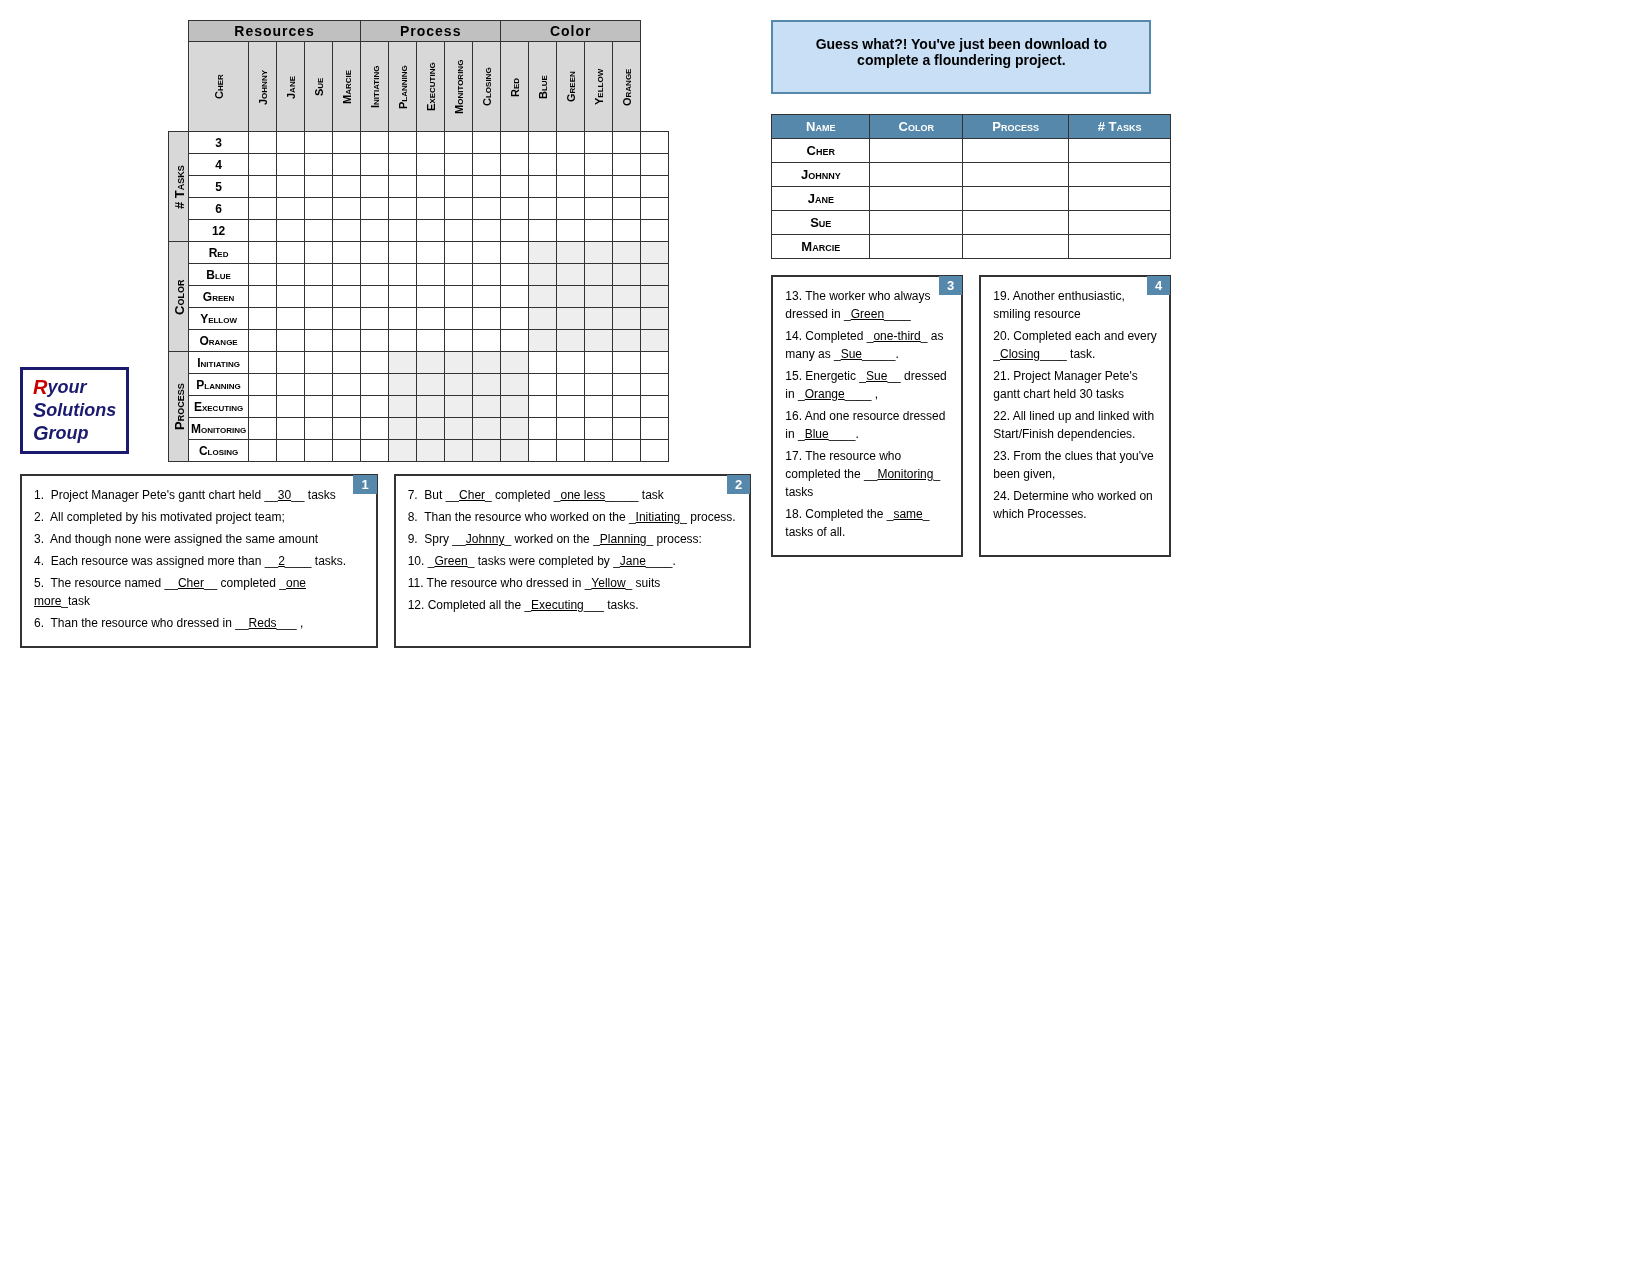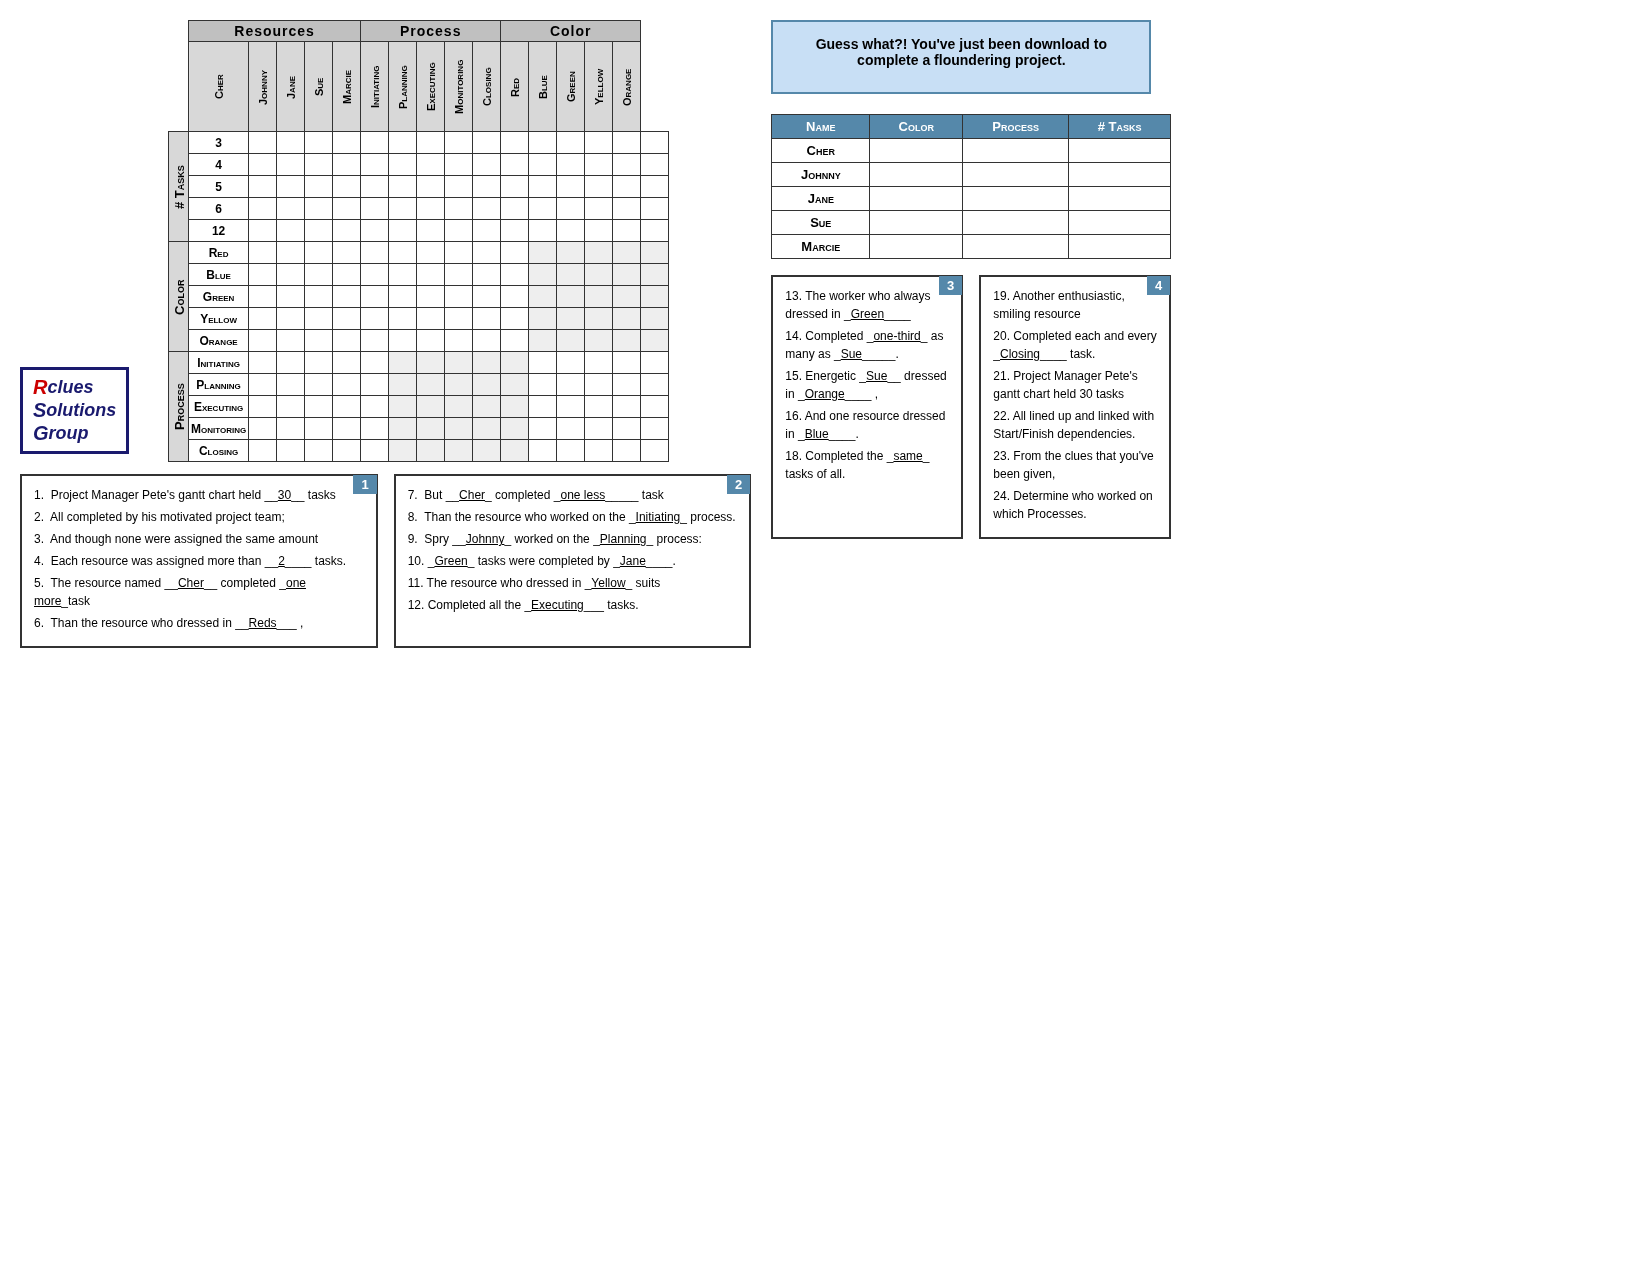--- a/index.html
+++ b/index.html
@@ -200,21 +200,21 @@
   <div class="left-section">
 
     <div class="top-area">
       <div class="puzzle-left">
         <div style="display:flex; align-items:flex-end; margin-bottom:0;">
 
           <div style="width:148px; flex-shrink:0; padding-bottom:4px;">
             <div class="logo-box">
               <div class="logo-line">
                   <span class="logo-r">R</span>
-                  <span class="logo-text">clues</span>
+                  <span class="logo-text">your</span>
                 </div>
               <div class="logo-line">
                   <span class="logo-s">S</span>
                   <span class="logo-text">olutions</span>
                 </div>
               <div class="logo-line">
                   <span class="logo-g">G</span>
                   <span class="logo-text">roup</span>
                 </div>
             </div>
@@ -611,20 +611,21 @@
         </div>
 
         <div style="display:flex; gap:16px; margin-top:4px;">
 
           <div class="clue-box" style="flex:1;">
             <div class="clue-number">3</div>
             <p>13. The worker who always dressed in _<u>Green</u>____</p>
             <p>14. Completed _<u>one-third</u>_ as many as _<u>Sue</u>_____.</p>
             <p>15. Energetic _<u>Sue</u>__ dressed in _<u>Orange</u>____ ,</p>
             <p>16. And one resource dressed in _<u>Blue</u>____.</p>
+            <p>17. The resource who completed the __<u>Monitoring</u>_ tasks</p>
             <p>18. Completed the _<u>same</u>_ tasks of all.</p>
           </div>
 
           <div class="clue-box" style="flex:1;">
             <div class="clue-number">4</div>
             <p>19. Another enthusiastic, smiling resource</p>
             <p>20. Completed each and every _<u>Closing</u>____ task.</p>
             <p>21. Project Manager Pete's gantt chart held 30 tasks</p>
             <p>22. All lined up and linked with Start/Finish dependencies.</p>
             <p>23. From the clues that you've been given,</p>

